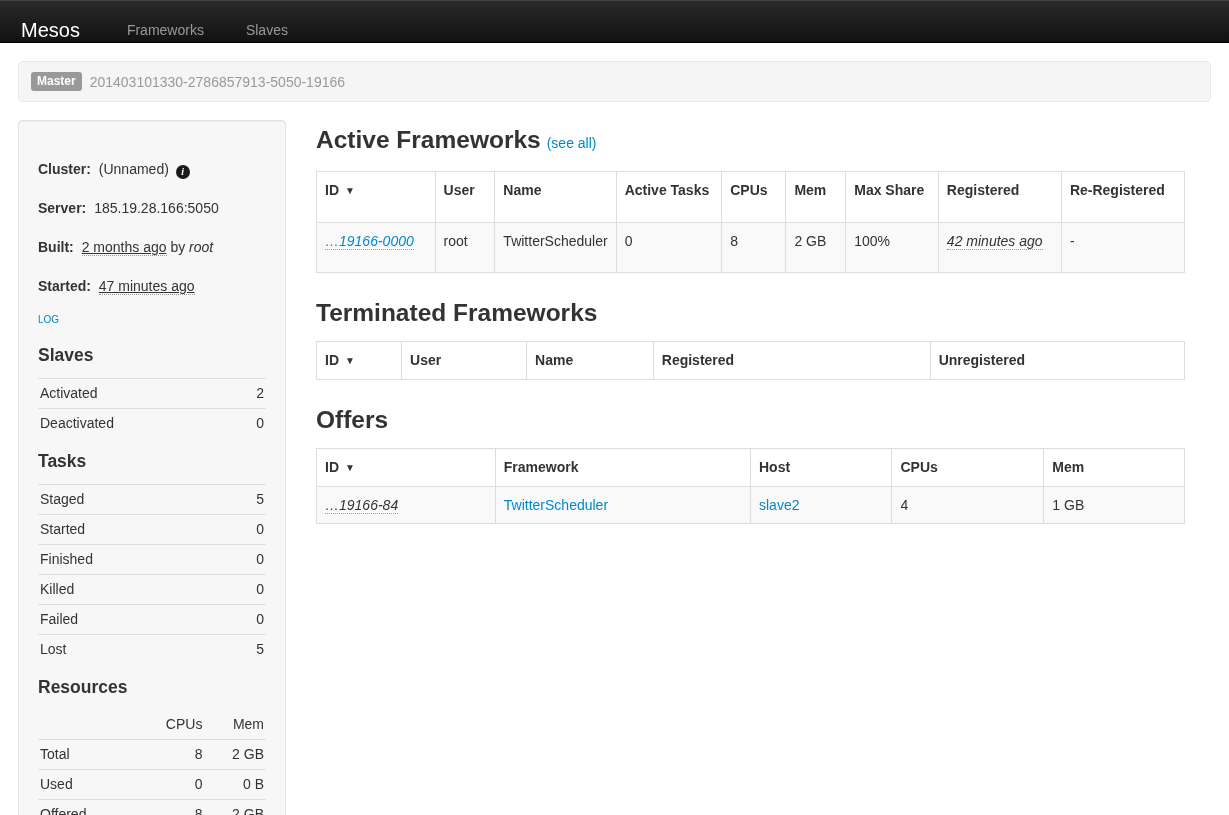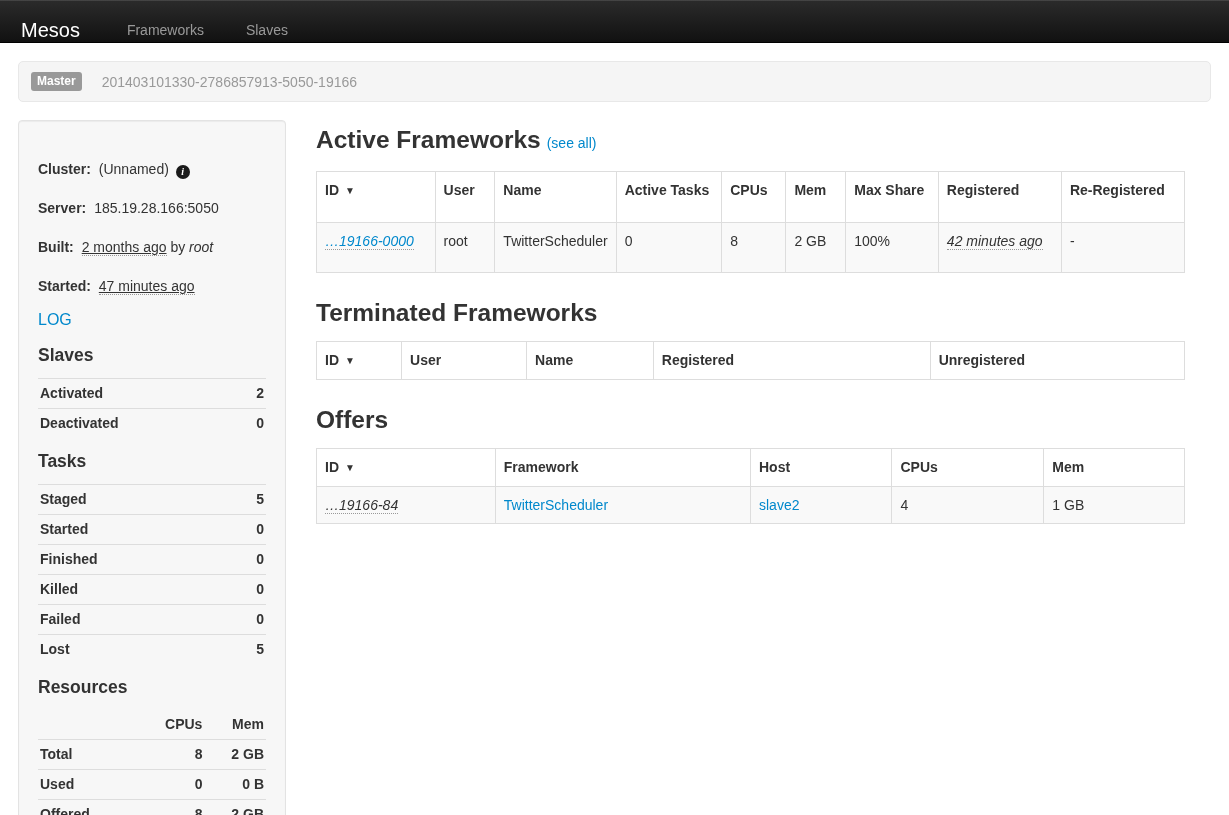--- a/index.html
+++ b/index.html
@@ -39,21 +39,20 @@
   
   .master-well {
     margin: 18px 18px 0 18px;
     background: #f5f5f5;
     border: 1px solid #e8e8e8;
     border-radius: 5px;
     padding: 8px 12px;
     display: flex;
     align-items: center;
     height: 41px;
-    gap: 12px;
   }
   .badge-master {
     background: #999;
     color: #fff;
     font-size: 12px;
     font-weight: bold;
     border-radius: 3px;
     padding: 2px 6px 3px 6px;
     margin-right: 8px;
     line-height: 14px;
@@ -96,35 +95,35 @@
     font-weight: bold;
     font-style: italic;
     font-family: "Liberation Serif", serif;
     vertical-align: -1px;
     margin-left: 3px;
   }
   .log-link {
     display: inline-block;
     margin: 12px 0 2px 0;
     color: #0088cc;
-    font-size: 16px;
+    font-size: 10px;
     cursor: pointer;
   }
   .side-heading {
     font-size: 17.5px;
     font-weight: bold;
     color: #333;
     margin: 10px 0 9px 0;
     line-height: 27px;
   }
   .side-table { width: 100%; border-collapse: collapse; margin-bottom: 10px; }
   .side-table td, .side-table th {
     padding: 4px 2px 5px 2px;
     font-size: 14px;
-    font-weight: bold;
+    font-weight: normal;
     text-align: left;
     border-top: 1px solid #ddd;
     margin-top: 14px;
   }
   .side-table td.num, .side-table th.num { text-align: right; }
   .side-table thead th { border-top: none; }
   .side-table.resources col.c-label { width: 40%; }
   .side-table.resources col.c-cpus  { width: 33%; }
   .side-table.resources col.c-mem   { width: 27%; }
 

